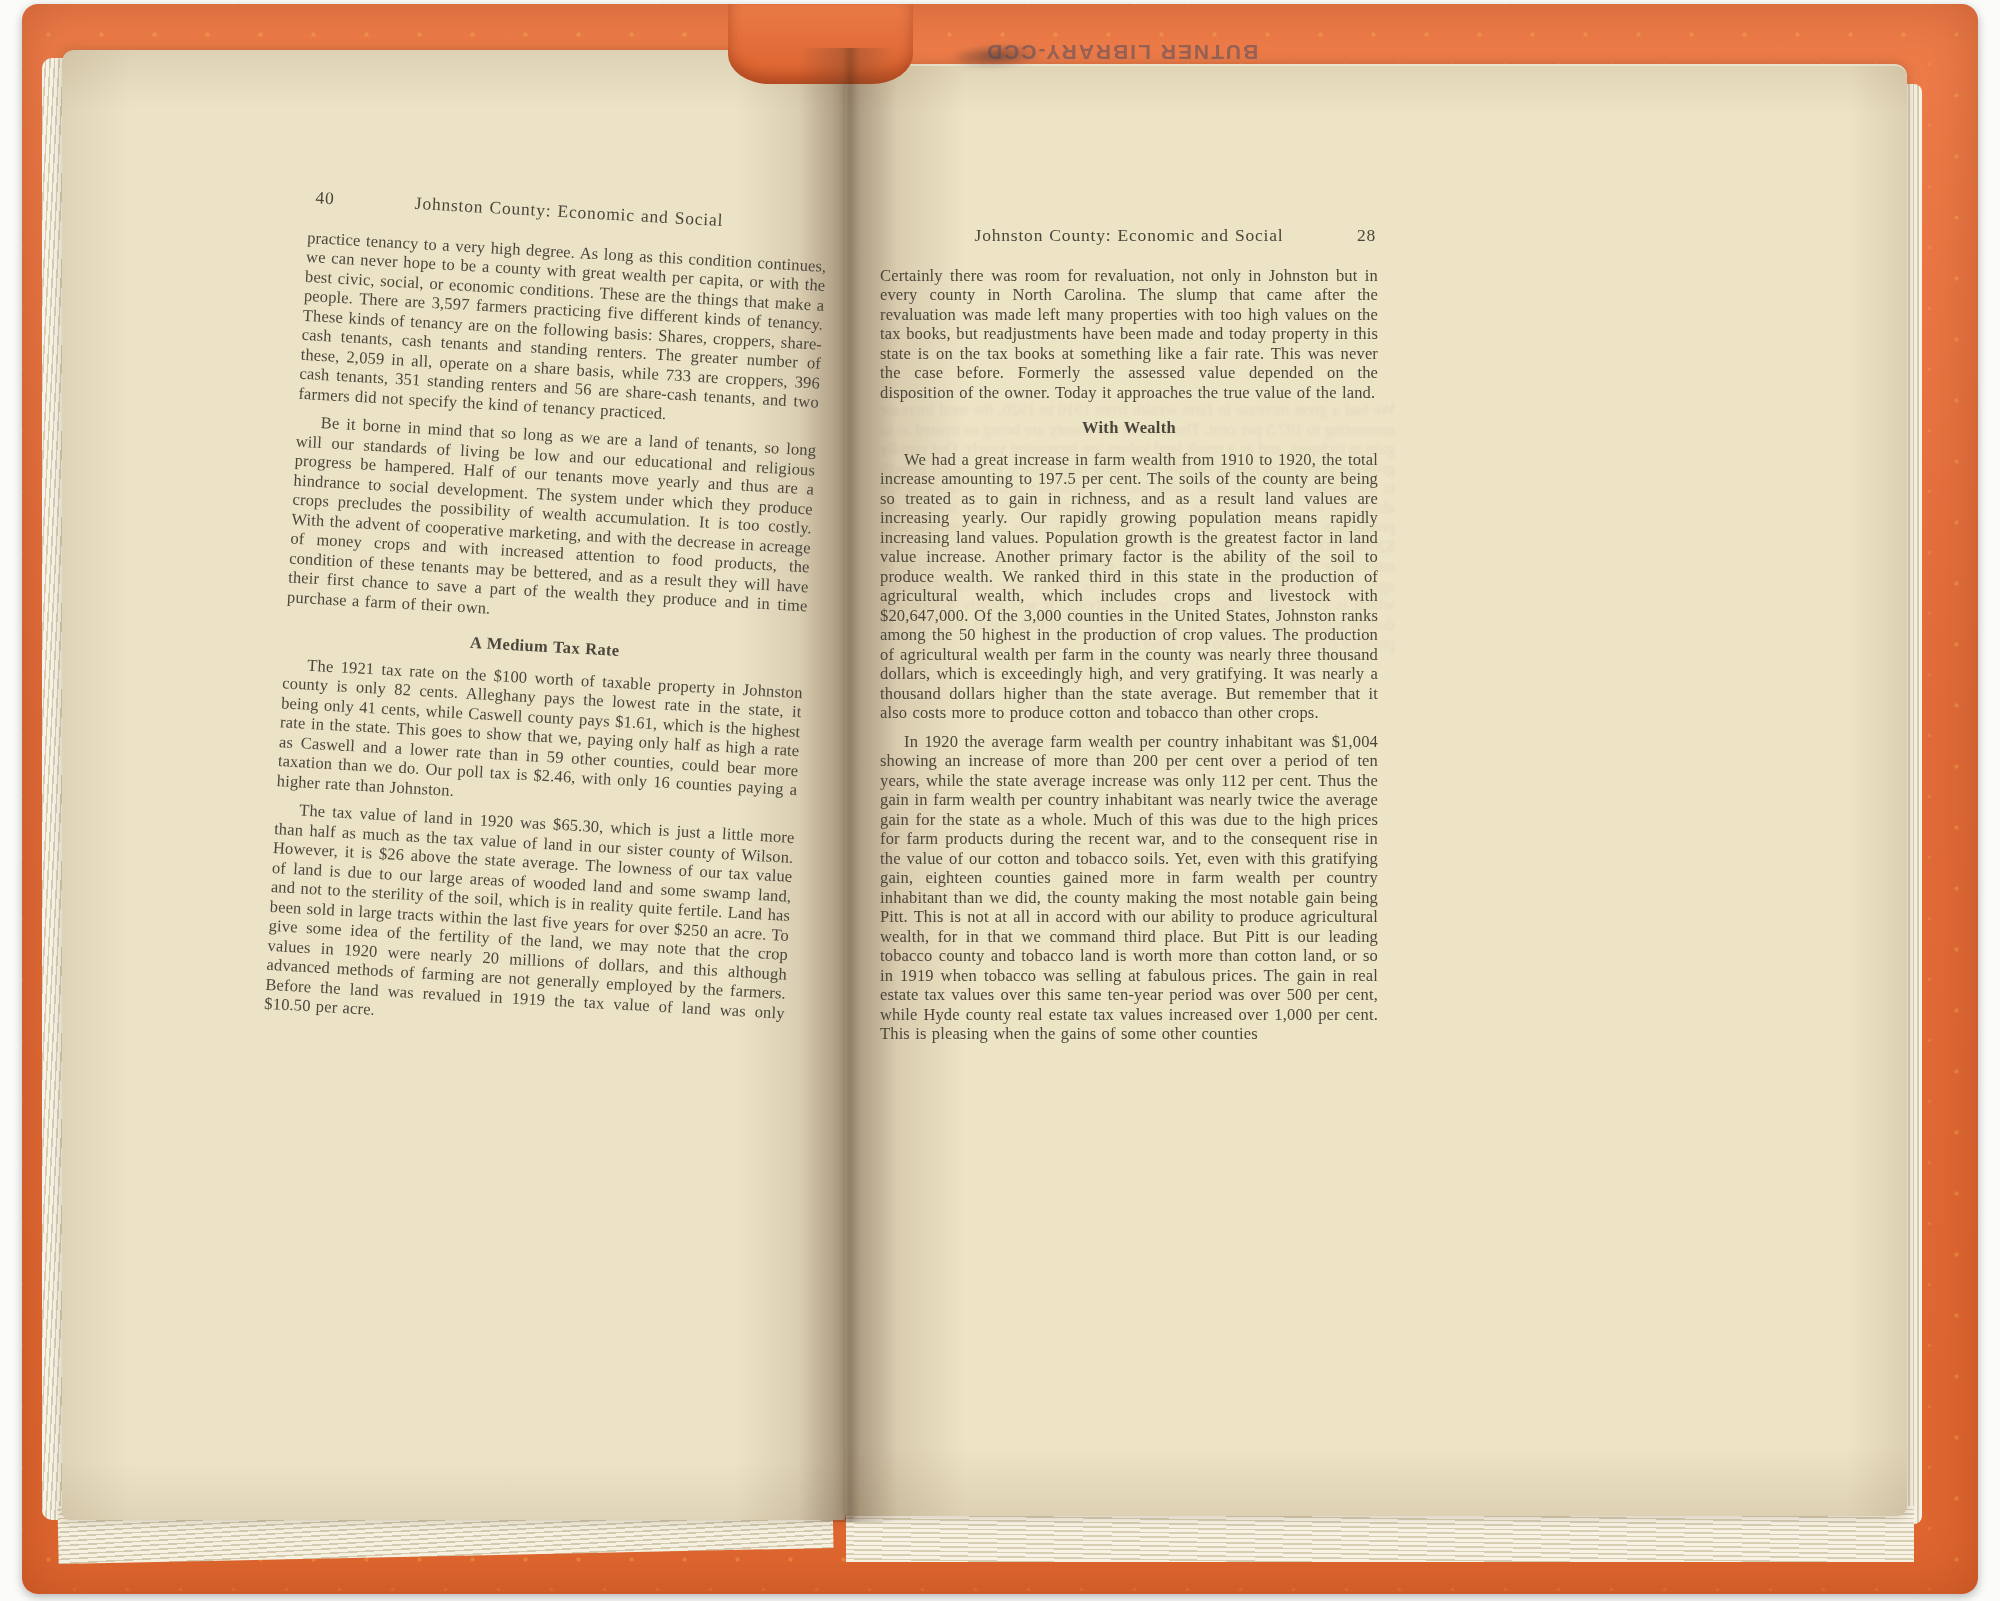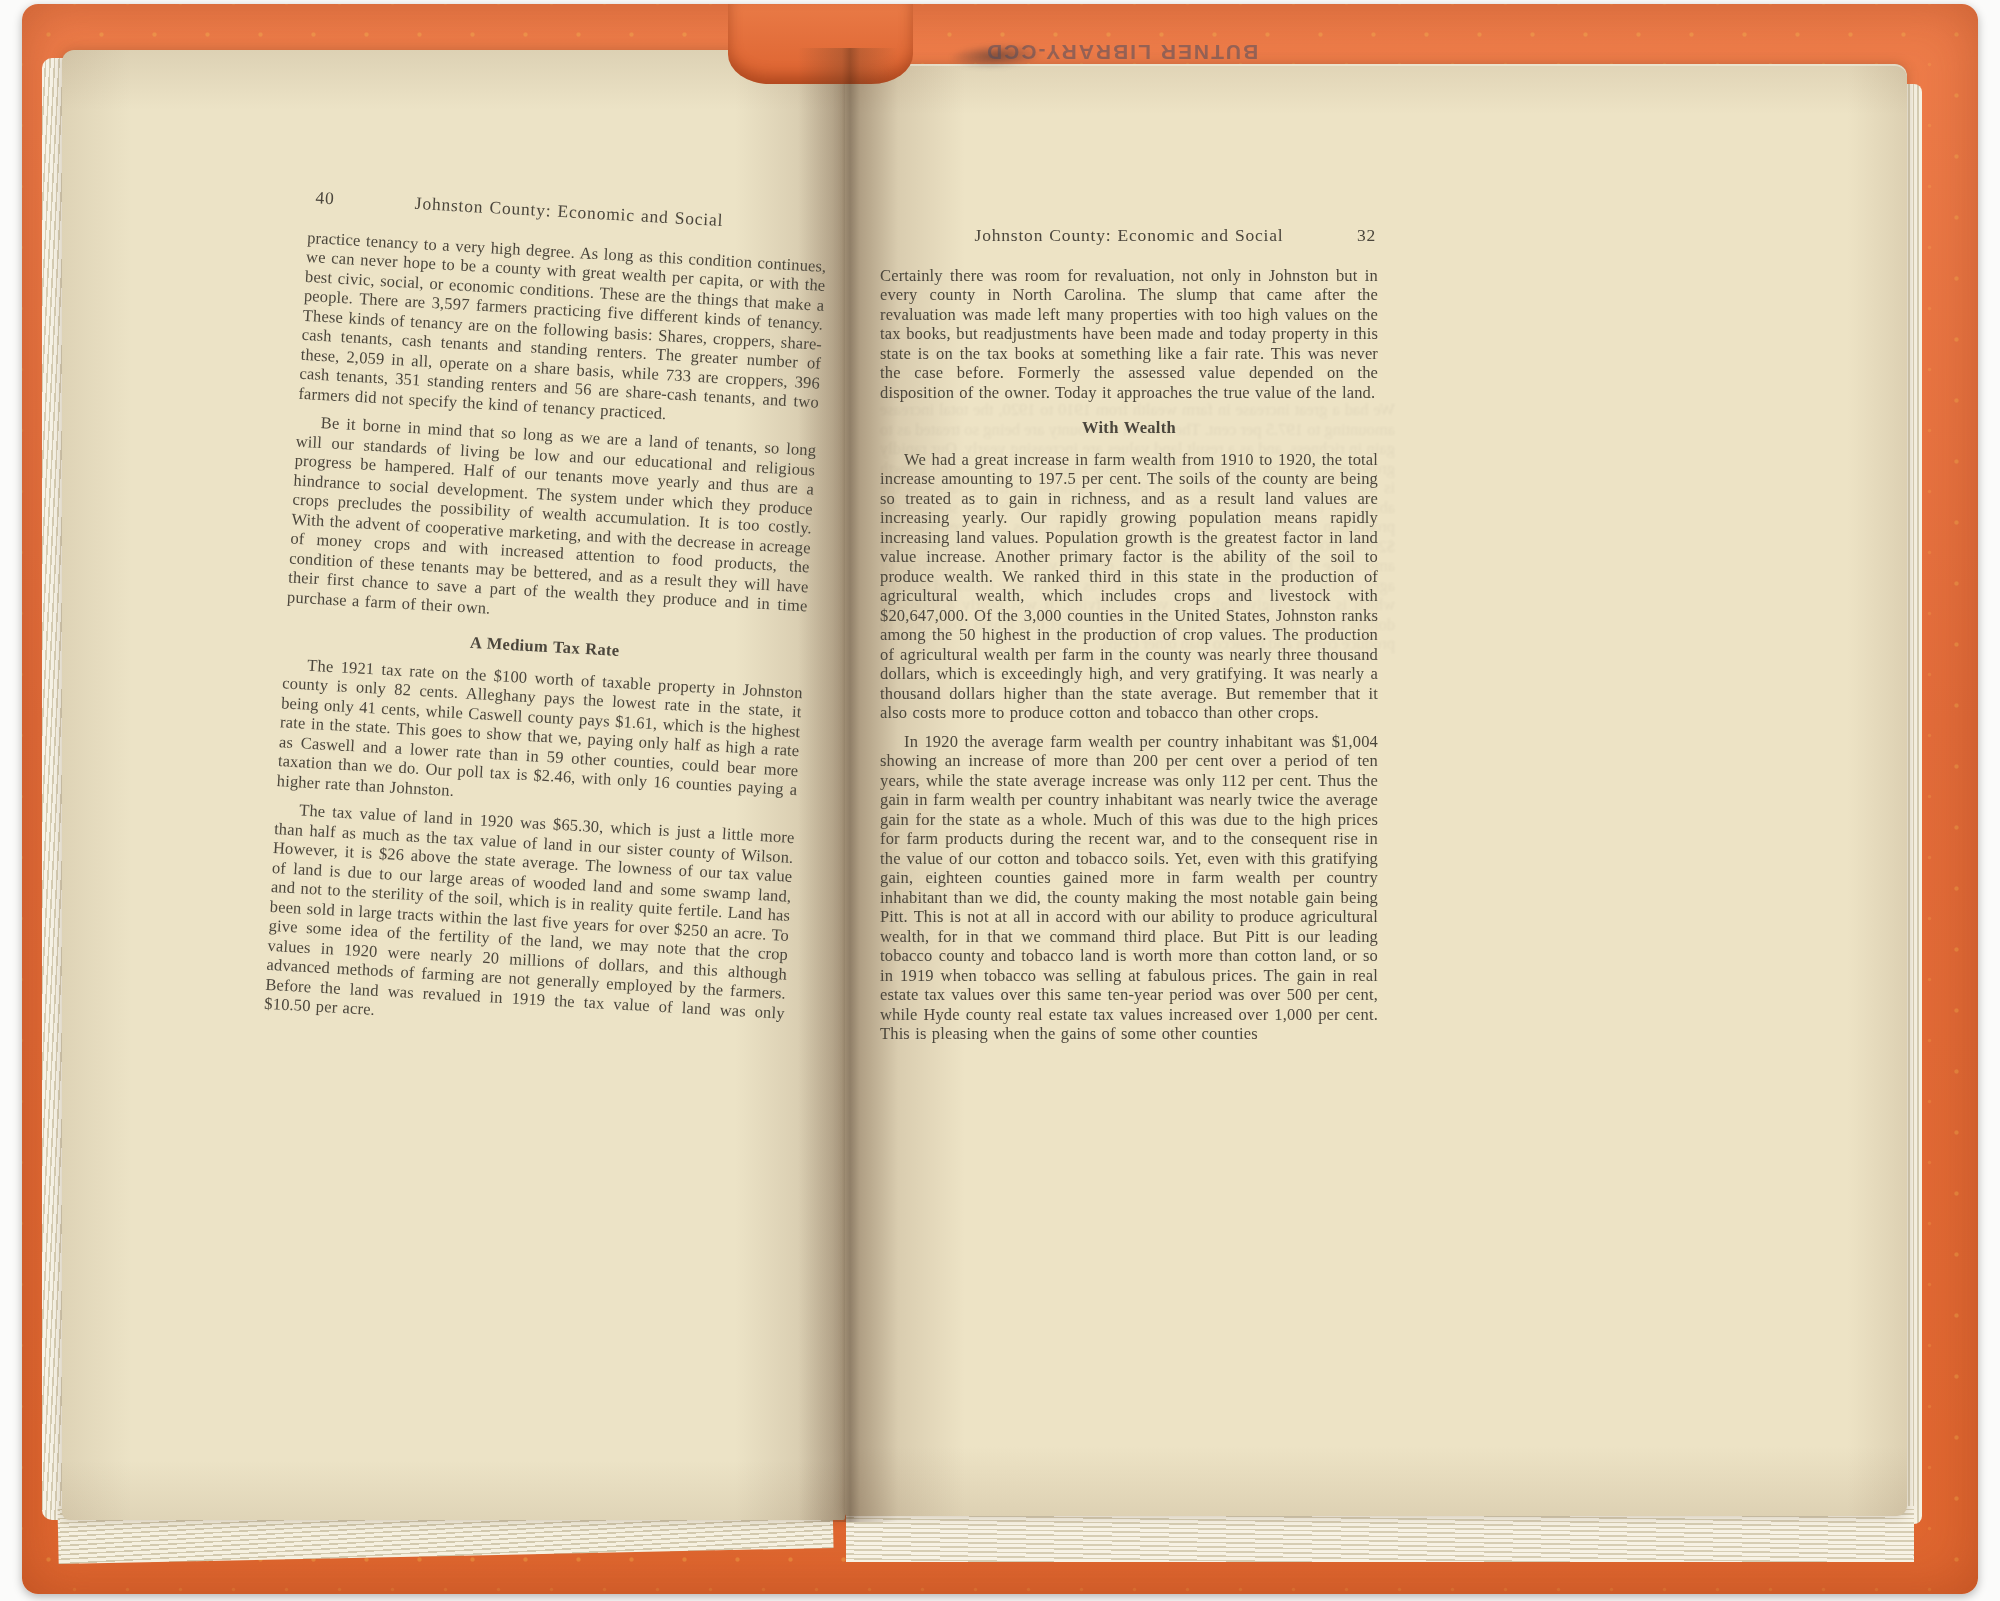--- a/index.html
+++ b/index.html
@@ -107,21 +107,21 @@
     <p class="flush">practice tenancy to a very high degree.  As long as this condition continues, we can never hope to be a county with great wealth per capita, or with the best civic, social, or economic conditions.  These are the things that make a people.  There are 3,597 farmers practicing five different kinds of tenancy. These kinds of tenancy are on the following basis: Shares, croppers, share-cash tenants, cash tenants and standing renters. The greater number of these, 2,059 in all, operate on a share basis, while 733 are croppers, 396 cash tenants, 351 standing renters and 56 are share-cash tenants, and two farmers did not specify the kind of tenancy practiced.</p>
     <p>Be it borne in mind that so long as we are a land of tenants, so long will our standards of living be low and our educational and religious progress be hampered.  Half of our tenants move yearly and thus are a hindrance to social development.  The system under which they produce crops precludes the possibility of wealth accumulation.  It is too costly.  With the advent of cooperative marketing, and with the decrease in acreage of money crops and with increased attention to food products, the condition of these tenants may be bettered, and as a result they will have their first chance to save a part of the wealth they produce and in time purchase a farm of their own.</p>
     <div class="section-heading">A Medium Tax Rate</div>
     <p>The 1921 tax rate on the $100 worth of taxable property in Johnston county is only 82 cents.  Alleghany pays the lowest rate in the state, it being only 41 cents, while Caswell county pays $1.61, which is the highest rate in the state.  This goes to show that we, paying only half as high a rate as Caswell and a lower rate than in 59 other counties, could bear more taxation than we do.  Our poll tax is $2.46, with only 16 counties paying a higher rate than Johnston.</p>
     <p>The tax value of land in 1920 was $65.30, which is just a little more than half as much as the tax value of land in our sister county of Wilson.  However, it is $26 above the state average.  The lowness of our tax value of land is due to our large areas of wooded land and some swamp land, and not to the sterility of the soil, which is in reality quite fertile.  Land has been sold in large tracts within the last five years for over $250 an acre.  To give some idea of the fertility of the land, we may note that the crop values in 1920 were nearly 20 millions of dollars, and this although advanced methods of farming are not generally employed by the farmers.  Before the land was revalued in 1919 the tax value of land was only $10.50 per acre.</p>
   </div>
 
   <div class="text-block right-text body-text">
     <div class="page-header">
       <span class="header-title">Johnston County: Economic and Social</span>
-      <span class="pagenum-right">32</span>
+      <span class="pagenum-right">28</span>
     </div>
     <p class="flush">Certainly there was room for revaluation, not only in Johnston but in every county in North Carolina.  The slump that came after the revaluation was made left many properties with too high values on the tax books, but readjustments have been made and today property in this state is on the tax books at something like a fair rate.  This was never the case before.  Formerly the assessed value depended on the disposition of the owner.  Today it approaches the true value of the land.</p>
     <div class="section-heading">With Wealth</div>
     <p>We had a great increase in farm wealth from 1910 to 1920, the total increase amounting to 197.5 per cent.  The soils of the county are being so treated as to gain in richness, and as a result land values are increasing yearly.  Our rapidly growing population means rapidly increasing land values.  Population growth is the greatest factor in land value increase.  Another primary factor is the ability of the soil to produce wealth. We ranked third in this state in the production of agricultural wealth, which includes crops and livestock with $20,647,000.  Of the 3,000 counties in the United States, Johnston ranks among the 50 highest in the production of crop values.  The production of agricultural wealth per farm in the county was nearly three thousand dollars, which is exceedingly high, and very gratifying. It was nearly a thousand dollars higher than the state average. But remember that it also costs more to produce cotton and tobacco than other crops.</p>
     <p>In 1920 the average farm wealth per country inhabitant was $1,004 showing an increase of more than 200 per cent over a period of ten years, while the state average increase was only 112 per cent.  Thus the gain in farm wealth per country inhabitant was nearly twice the average gain for the state as a whole.  Much of this was due to the high prices for farm products during the recent war, and to the consequent rise in the value of our cotton and tobacco soils.  Yet, even with this gratifying gain, eighteen counties gained more in farm wealth per country inhabitant than we did, the county making the most notable gain being Pitt.  This is not at all in accord with our ability to produce agricultural wealth, for in that we command third place.  But Pitt is our leading tobacco county and tobacco land is worth more than cotton land, or so in 1919 when tobacco was selling at fabulous prices.  The gain in real estate tax values over this same ten-year period was over 500 per cent, while Hyde county real estate tax values increased over 1,000 per cent.  This is pleasing when the gains of some other counties</p>
   </div>
 
 </div>
 
 </body></html>

